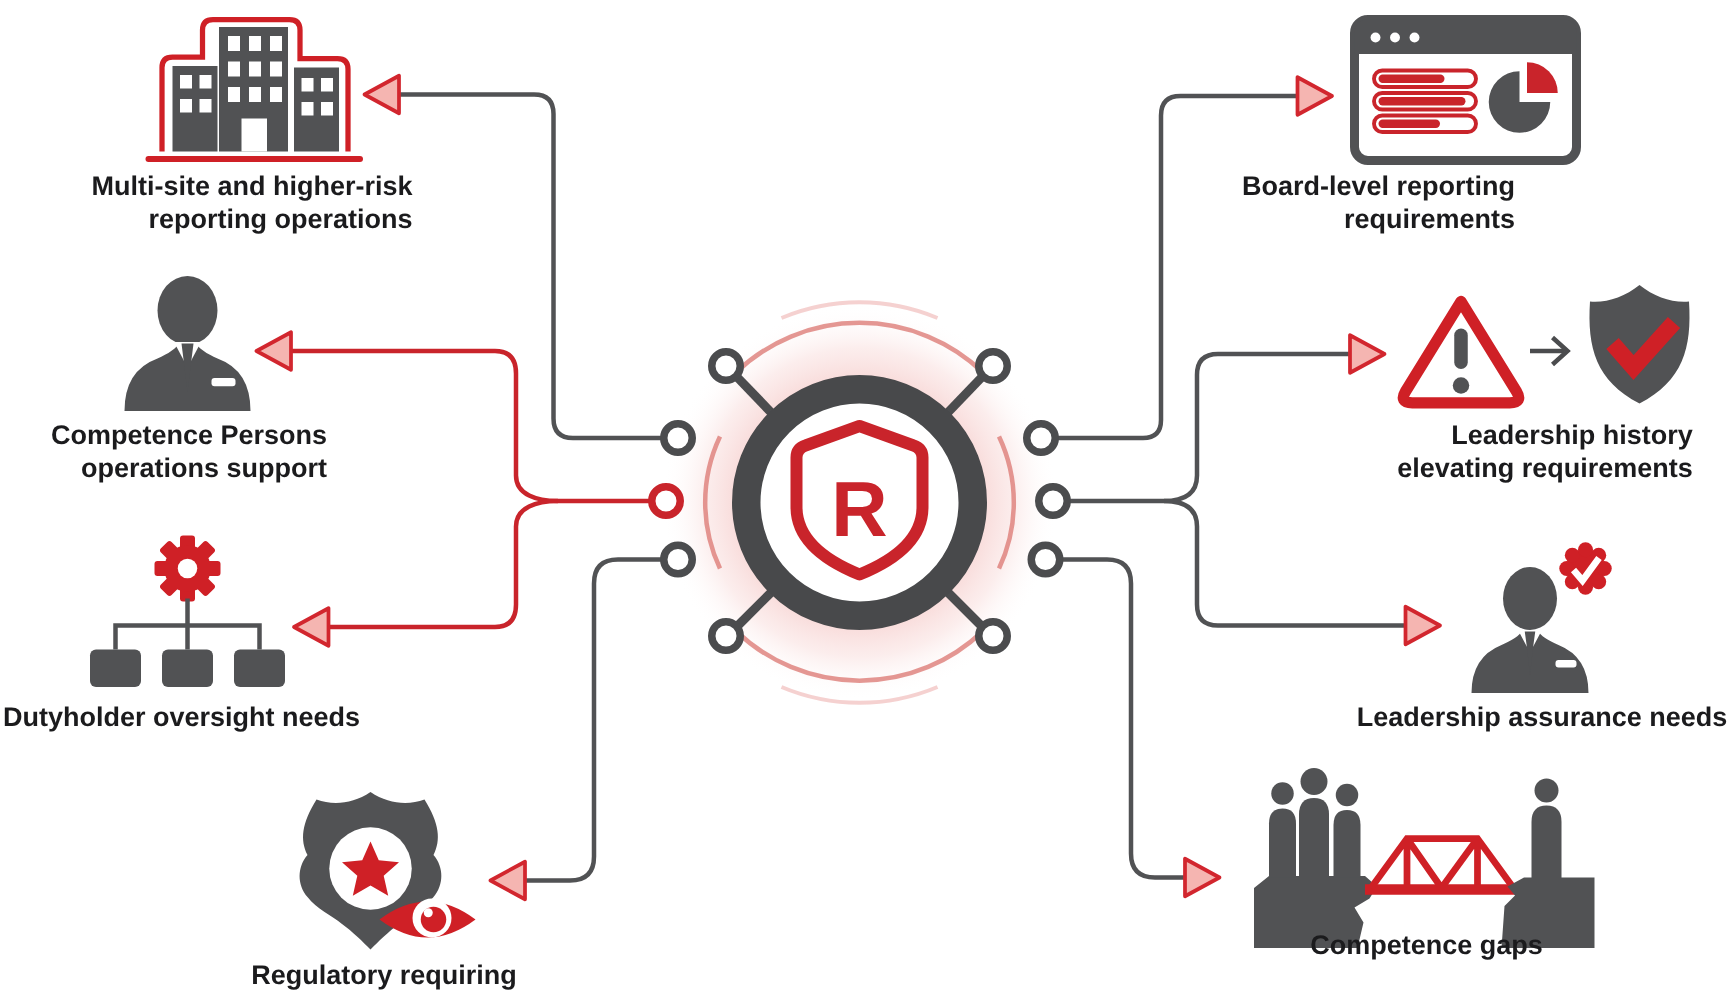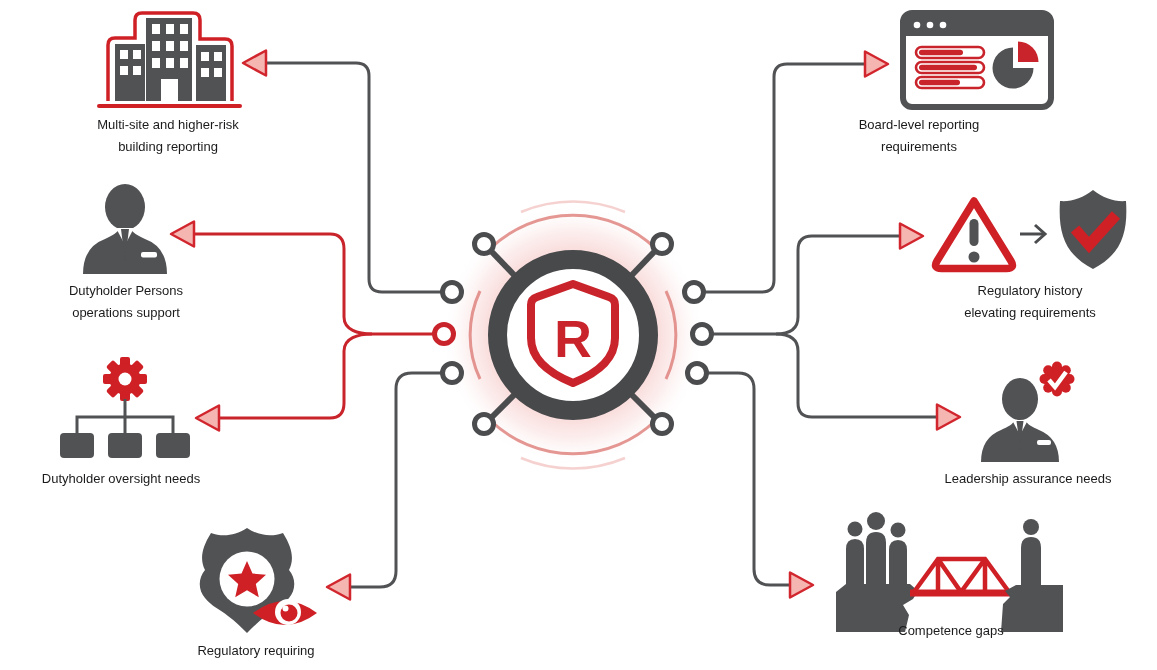--- a/index.html
+++ b/index.html
@@ -1,20 +1,20 @@
 <!DOCTYPE html>
 <html><head>
 <meta charset="utf-8">
 <style>
   html,body{margin:0;padding:0;background:#ffffff;}
   .stage{position:relative;width:1157px;height:670px;background:#ffffff;overflow:hidden;
          font-family:"Liberation Sans",sans-serif;}
   .gfx{position:absolute;left:0;top:0;}
-  .label{position:absolute;transform:translateX(-50%);text-align:center;
-         font-weight:400;font-size:13px;line-height:21.5px;color:#1b1b1d;white-space:nowrap;}
+  .label{position:absolute;transform:translateX(-50%);text-align:right;
+         font-weight:700;font-size:18px;line-height:21.5px;color:#1b1b1d;white-space:nowrap;}
   .label span{display:block;}
   
   .conn{stroke:#515254;stroke-width:3;fill:none;}
   .conn-red{stroke:#c9242b;stroke-width:3;fill:none;}
   .arrow{fill:#f5b5b1;stroke:#d2262e;stroke-width:2.5;stroke-linejoin:round;}
   .stub{stroke:#4b4c4e;stroke-width:6;}
   .dot{fill:#ffffff;stroke:#4b4c4e;stroke-width:5;}
   .dot-red{fill:#ffffff;stroke:#c9242b;stroke-width:5;}
   .arc{stroke:#dd7d78;stroke-width:3;fill:none;opacity:.8;}
   .arc-faint{stroke:#e89a96;stroke-width:2.6;fill:none;opacity:.45;}
@@ -241,38 +241,38 @@
     <path class="gray" d="M1001,632 L1003,604 L1010,597 L1005,591 L1016,585 H1063 V632 Z"></path>
     <g class="gray">
       <circle cx="1031" cy="527" r="8"></circle>
           <path d="M1021,586 V548 Q1021,537 1031,537 Q1041,537 1041,548 V586 Z"></path>
     </g>
   </g>
 </svg>
 
 <div class="label" style="left:168px;top:114px">
   <span>Multi-site and higher-risk</span>
-  <span>building reporting</span>
+  <span>reporting operations</span>
 </div>
 <div class="label" style="left:126px;top:280px">
-  <span>Dutyholder Persons</span>
+  <span>Competence Persons</span>
   <span>operations support</span>
 </div>
 <div class="label" style="left:121px;top:468px">
   <span>Dutyholder oversight needs</span>
 </div>
 <div class="label" style="left:256px;top:640px">
   <span>Regulatory requiring</span>
 </div>
 <div class="label" style="left:919px;top:114px">
   <span>Board-level reporting</span>
   <span>requirements</span>
 </div>
 <div class="label" style="left:1030px;top:280px">
-  <span>Regulatory history</span>
+  <span>Leadership history</span>
   <span>elevating requirements</span>
 </div>
 <div class="label" style="left:1028px;top:468px">
   <span>Leadership assurance needs</span>
 </div>
 <div class="label" style="left:951px;top:620px">
   <span>Competence gaps</span>
 </div>
 
 </div>

